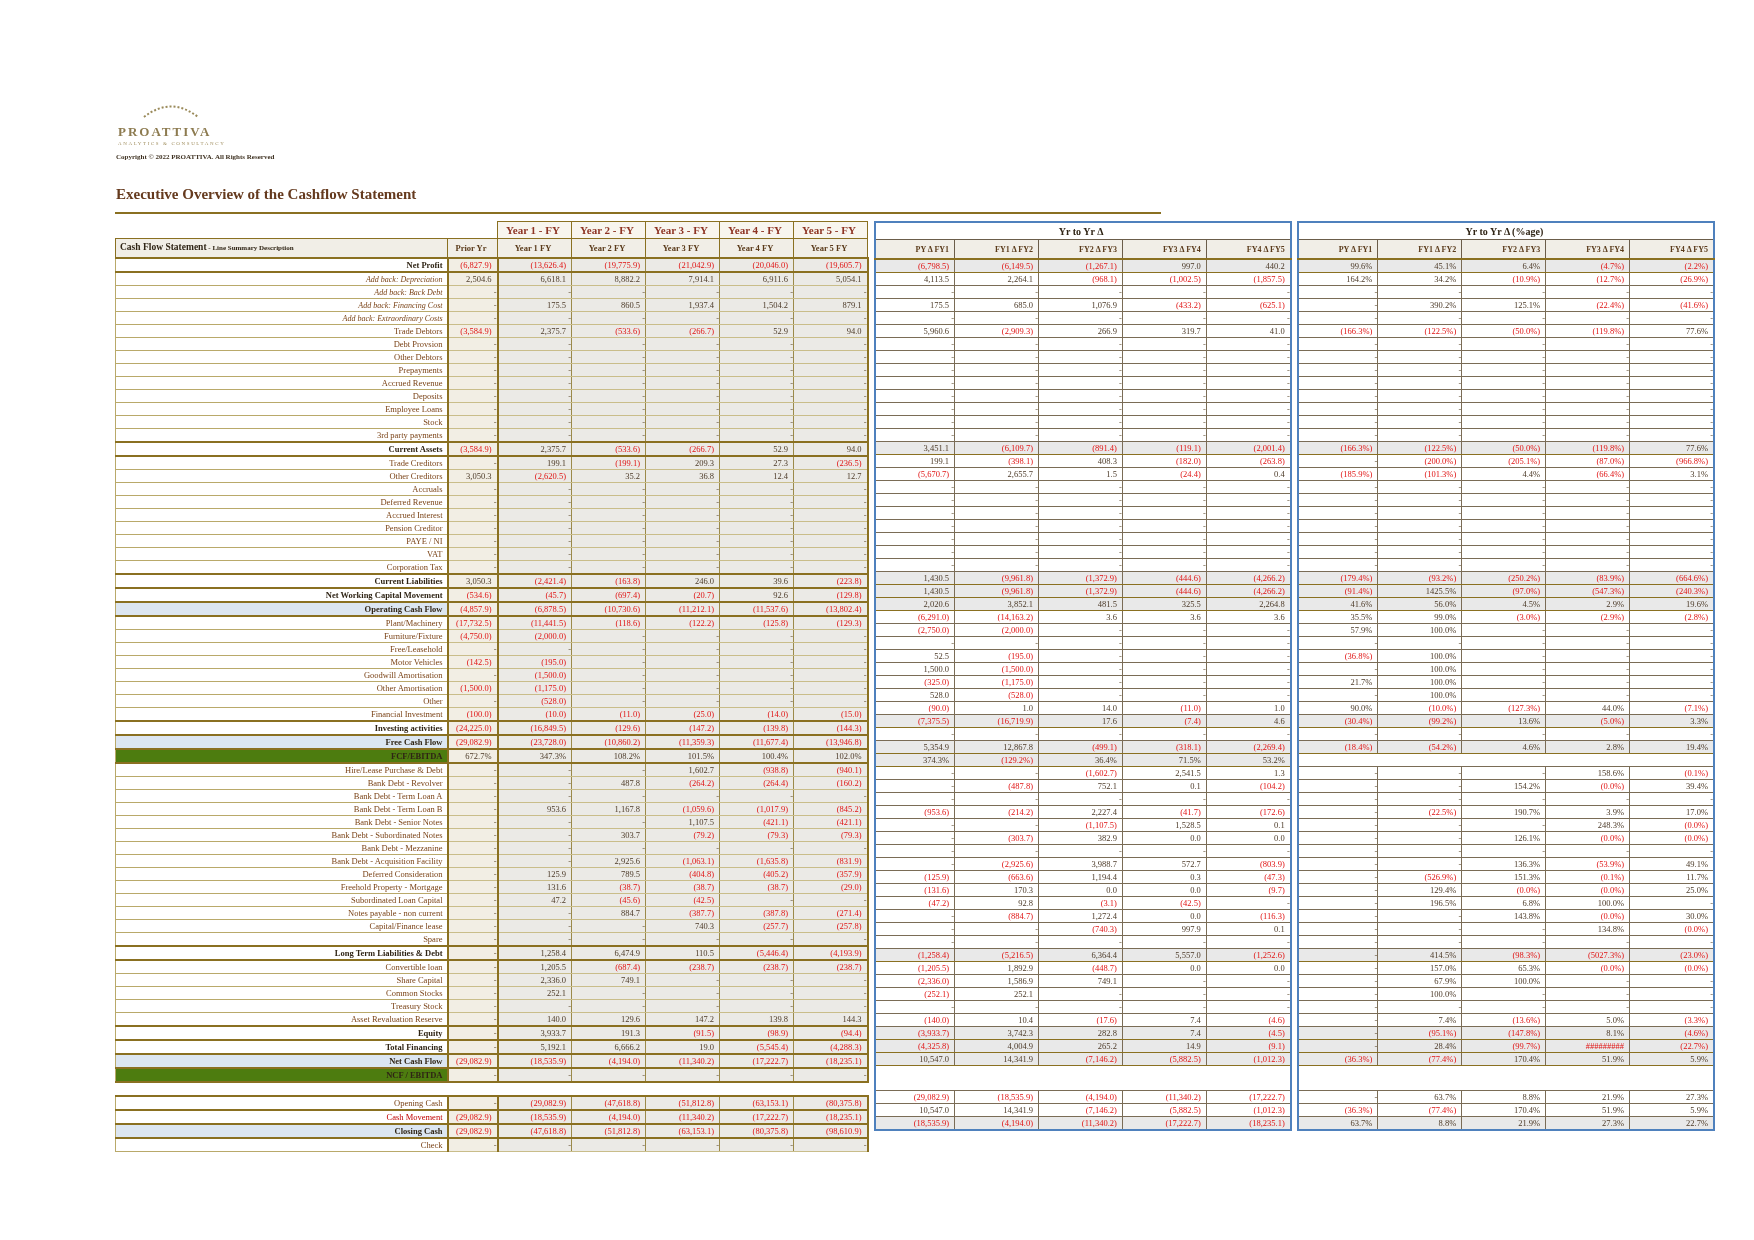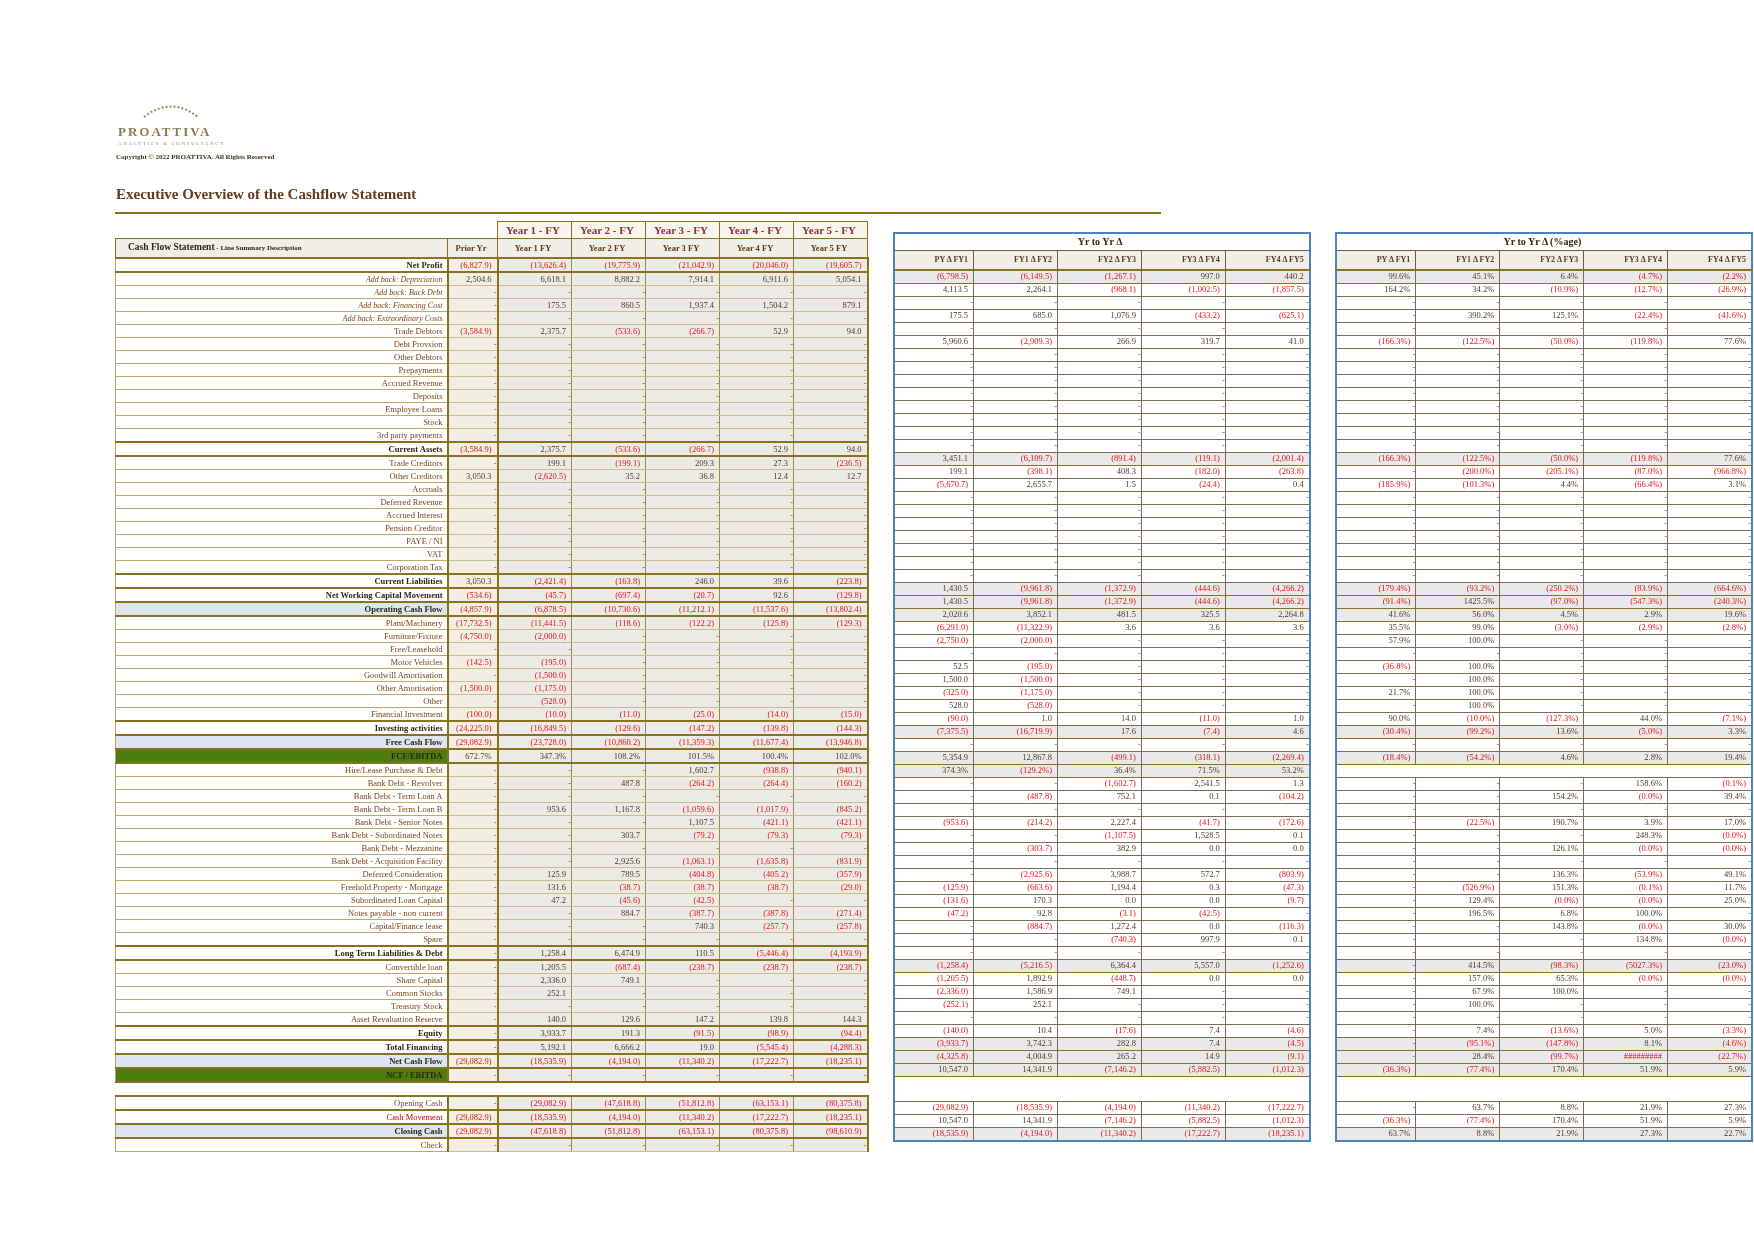--- a/index.html
+++ b/index.html
@@ -4,27 +4,27 @@
 <style>
   html,body{margin:0;padding:0;background:#fff;}
   body{width:1754px;height:1240px;position:relative;font-family:"Liberation Serif",serif;color:#4c3a28;}
   .logo{position:absolute;left:118px;top:104px;width:160px;text-align:left;}
   .logo .arc{display:block;margin-left:18px;}
   .logo .word{font-size:13px;font-weight:bold;letter-spacing:2px;color:#8d7b50;line-height:11px;}
   .logo .sub{font-size:5px;letter-spacing:1.6px;color:#a08e5e;line-height:7px;}
   .copyright{position:absolute;left:116px;top:153px;font-size:7px;font-weight:bold;color:#3f3222;}
   .pagetitle{position:absolute;left:116px;top:186px;font-size:15px;font-weight:bold;color:#653A1E;}
   .titlerule{position:absolute;left:115px;top:212px;width:1046px;border-top:2.5px solid #8a7021;}
-  .tablewrap{position:absolute;left:115px;top:221px;display:flex;gap:24px;align-items:center;}
+  .tablewrap{position:absolute;left:115px;top:221px;display:flex;gap:5px;align-items:flex-start;}
   table{border-collapse:collapse;table-layout:fixed;}
   td{height:12px;padding:0 5px 0 2px;font-size:8.5px;line-height:11px;white-space:nowrap;overflow:hidden;}
   
   .main td.yearbox{border:1.8px solid #8a7021;background:#f8f5ee;color:#8e3424;font-weight:bold;font-size:11px;text-align:center;height:16px;}
   .main td.hblank{border:none;background:#fff;}
-  .main td.lblhead{border:1.5px solid #8a7021;background:#f1eee7;color:#2f2415;text-align:left;padding-left:12px;height:18px;}
+  .main td.lblhead{border:1.5px solid #8a7021;background:#f1eee7;color:#2f2415;text-align:left;padding-left:4px;height:18px;}
   .main td.lblhead .big{font-weight:bold;font-size:9.5px;}
   .main td.lblhead .small{font-size:7px;font-weight:bold;}
   .main td.colhead{border:1.5px solid #8a7021;background:#f1eee7;color:#5a3a1a;text-align:center;font-size:8.5px;height:18px;font-weight:bold;}
   .main td.lbl{background:#fff;border:1px solid #b9a96a;border-right:2px solid #8a7021;text-align:right;color:#7b4418;padding-right:4px;}
   .main td.val{background:#ebeae6;border-left:1.2px solid #9b8a4a;border-bottom:1px solid #c9bd8a;text-align:right;}
   .main td.c0{background:#f2eee4;border-left:2px solid #8a7021;}
   .main td.c1{border-left:2px solid #8a7021;}
   .main td.c5{border-right:2px solid #8a7021;}
   .main tr.r-t td,.main tr.r-b td,.main tr.r-g td,.main tr.r-o td{border-top:2px solid #8a7021;border-bottom:2px solid #8a7021;}
   .main tr.r-t td.lbl{font-weight:bold;color:#2f2415;}
@@ -900,21 +900,21 @@
         </tr>
         <tr class="r-b">
           <td class="val pos">2,020.6</td>
           <td class="val pos">3,852.1</td>
           <td class="val pos">481.5</td>
           <td class="val pos">325.5</td>
           <td class="val pos">2,264.8</td>
         </tr>
         <tr class="r-n">
           <td class="val neg">(6,291.0)</td>
-          <td class="val neg">(11,322.9)</td>
+          <td class="val neg">(14,163.2)</td>
           <td class="val pos">3.6</td>
           <td class="val pos">3.6</td>
           <td class="val pos">3.6</td>
         </tr>
         <tr class="r-n">
           <td class="val neg">(2,750.0)</td>
           <td class="val neg">(2,000.0)</td>
           <td class="val dash">-</td>
           <td class="val dash">-</td>
           <td class="val dash">-</td>

